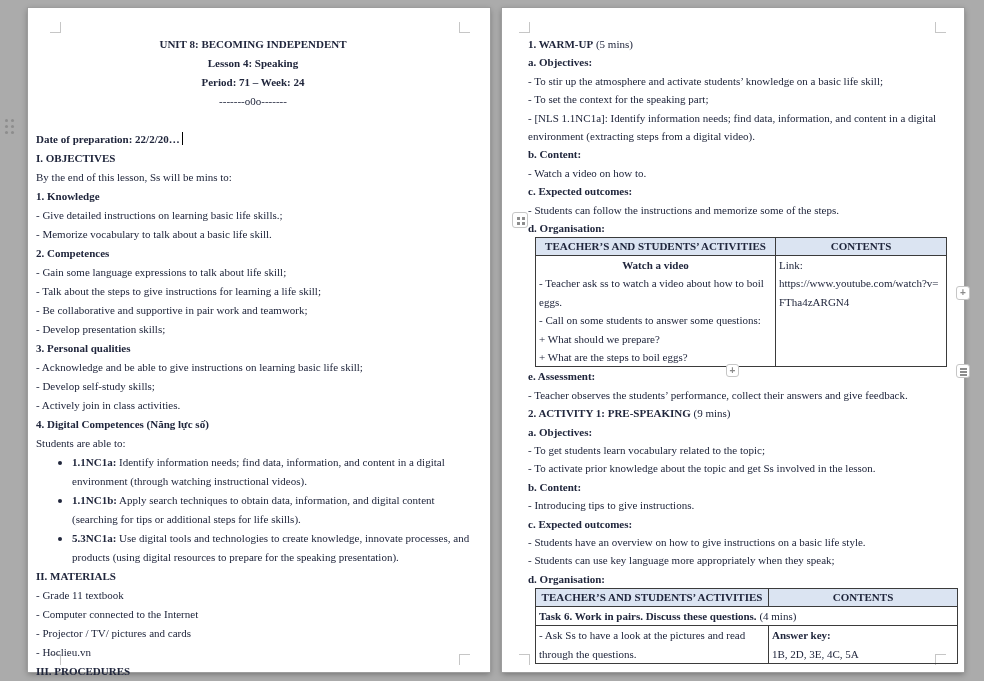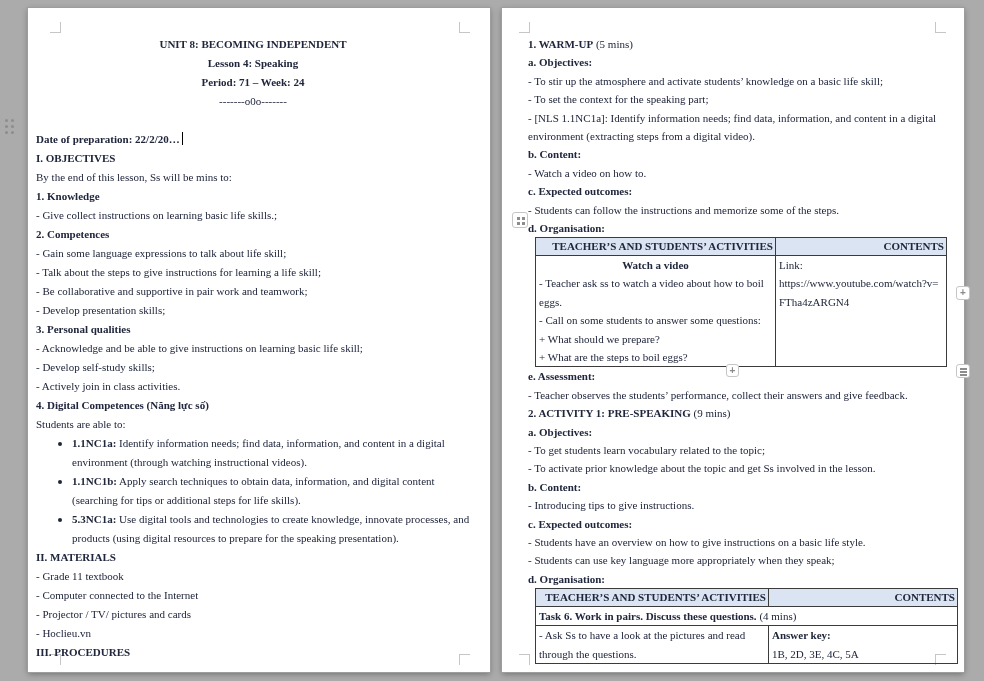--- a/index.html
+++ b/index.html
@@ -28,21 +28,21 @@
   .caret { display:inline-block; width:1.2px; height:13px; background:#000; vertical-align:-2px; margin-left:2px; }
 
   .bullet-item { position:relative; padding-left:36px; }
   .dot { position:absolute; left:22px; top:8px; width:4px; height:4px; border-radius:50%; background:#20263c; }
 
   
   .doc-table { border-collapse:collapse; margin-left:7px; line-height:18.4px; table-layout:fixed; }
   .t1 { width:412px; }
   .t2 { width:423px; }
   .doc-table td { border:1px solid #3b3b3b; vertical-align:top; padding:0 3px; }
-  .doc-table .th { background:#dbe4f2; text-align:right; font-weight:bold; line-height:16.5px; padding:0 2px; }
+  .doc-table .th { background:#dbe4f2; text-align:center; font-weight:bold; line-height:16.5px; padding:0 2px; }
   .url { word-break:break-all; }
 
   
   .crop { position:absolute; width:11px; height:11px; }
   .crop.tl { border-right:1px solid #c6c6c6; border-bottom:1px solid #c6c6c6; }
   .crop.tr { border-left:1px solid #c6c6c6;  border-bottom:1px solid #c6c6c6; }
   .crop.bl { border-right:1px solid #c6c6c6; border-top:1px solid #c6c6c6; }
   .crop.br { border-left:1px solid #c6c6c6;  border-top:1px solid #c6c6c6; }
 
   
@@ -78,21 +78,22 @@
     <div class="c b">Period: 71 – Week: 24</div>
     <div class="c">-------o0o-------</div>
     <div class="blank"></div>
 
     <div class="b"><span>Date of preparation: 22/2/20…</span><span class="caret"></span></div>
 
     <div class="b">I. OBJECTIVES</div>
     <div>By the end of this lesson, Ss will be mins to:</div>
 
     <div class="b">1. Knowledge</div>
-    <div>- Give collect instructions on learning basic life skills.;</div>
+    <div>- Give detailed instructions on learning basic life skills.;</div>
+    <div>- Memorize vocabulary to talk about a basic life skill.</div>
 
     <div class="b">2. Competences</div>
     <div>- Gain some language expressions to talk about life skill;</div>
     <div>- Talk about the steps to give instructions for learning a life skill;</div>
     <div>- Be collaborative and supportive in pair work and teamwork;</div>
     <div>- Develop presentation skills;</div>
 
     <div class="b">3. Personal qualities</div>
     <div>- Acknowledge and be able to give instructions on learning basic life skill;</div>
     <div>- Develop self-study skills;</div>

